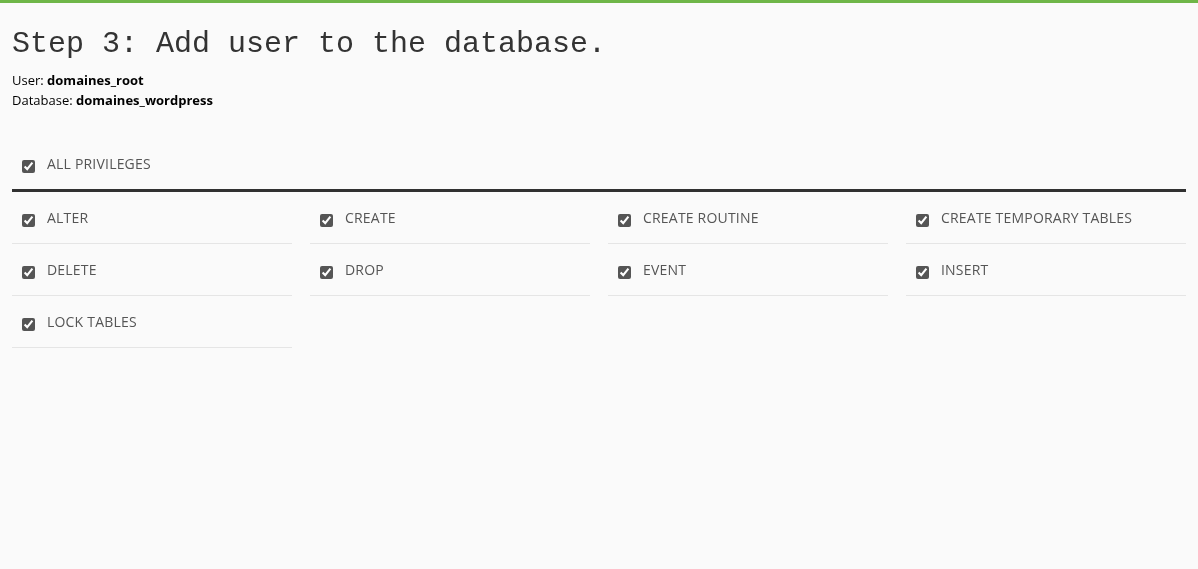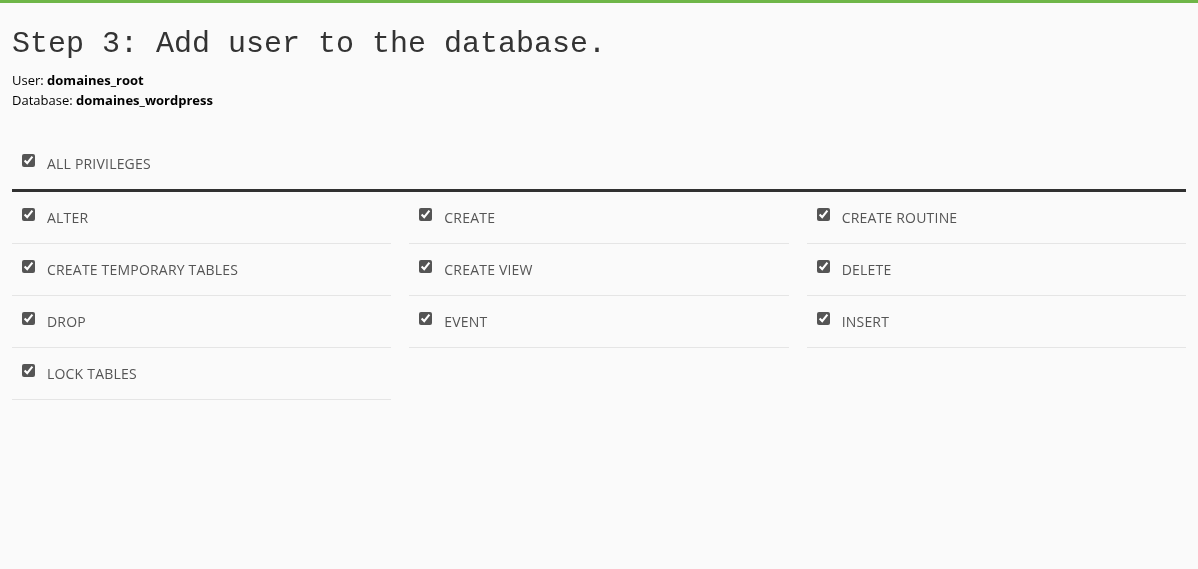--- a/index.html
+++ b/index.html
@@ -28,32 +28,32 @@
       font-size: 13px;
       color: #000000;
       line-height: 1.5;
     }
     .meta-line .value { font-weight: 700; }
     .perm-container {
       margin-top: 28px;
     }
     .perm-row {
       display: flex;
-      align-items: flex-start;
+      align-items: flex-end;
       padding: 16px 10px;
       border-bottom: 1px solid #e5e5e5;
       font-size: 14px;
       color: #555;
     }
     .perm-row.allprivs {
       border-bottom: 3px solid #313131;
     }
     .perm-grid {
       display: grid;
-      grid-template-columns: 1fr 1fr 1fr;
+      grid-template-columns: 1fr 1fr 1fr 1fr;
       column-gap: 18px;
     }
     .perm-grid .perm-row {
       border-bottom: 1px solid #e5e5e5;
     }
     .cb {
       margin-right: 12px;
       width: 13px; height: 13px;
       accent-color: #555;
     }
@@ -100,24 +100,20 @@
       </div>
       <div class="perm-row">
         <input type="checkbox" class="cb" checked="" style="">
         <span class="lbl">CREATE ROUTINE</span>
       </div>
 
       <div class="perm-row">
         <input type="checkbox" class="cb" checked="" style="">
         <span class="lbl">CREATE TEMPORARY TABLES</span>
       </div>
-      <div class="perm-row">
-        <input type="checkbox" class="cb" checked="" style="">
-        <span class="lbl">CREATE VIEW</span>
-      </div>
 
       <div class="perm-row">
         <input type="checkbox" class="cb" checked="" style="">
         <span class="lbl">DELETE</span>
       </div>
       <div class="perm-row">
         <input type="checkbox" class="cb" checked="" style="">
         <span class="lbl">DROP</span>
       </div>
 

